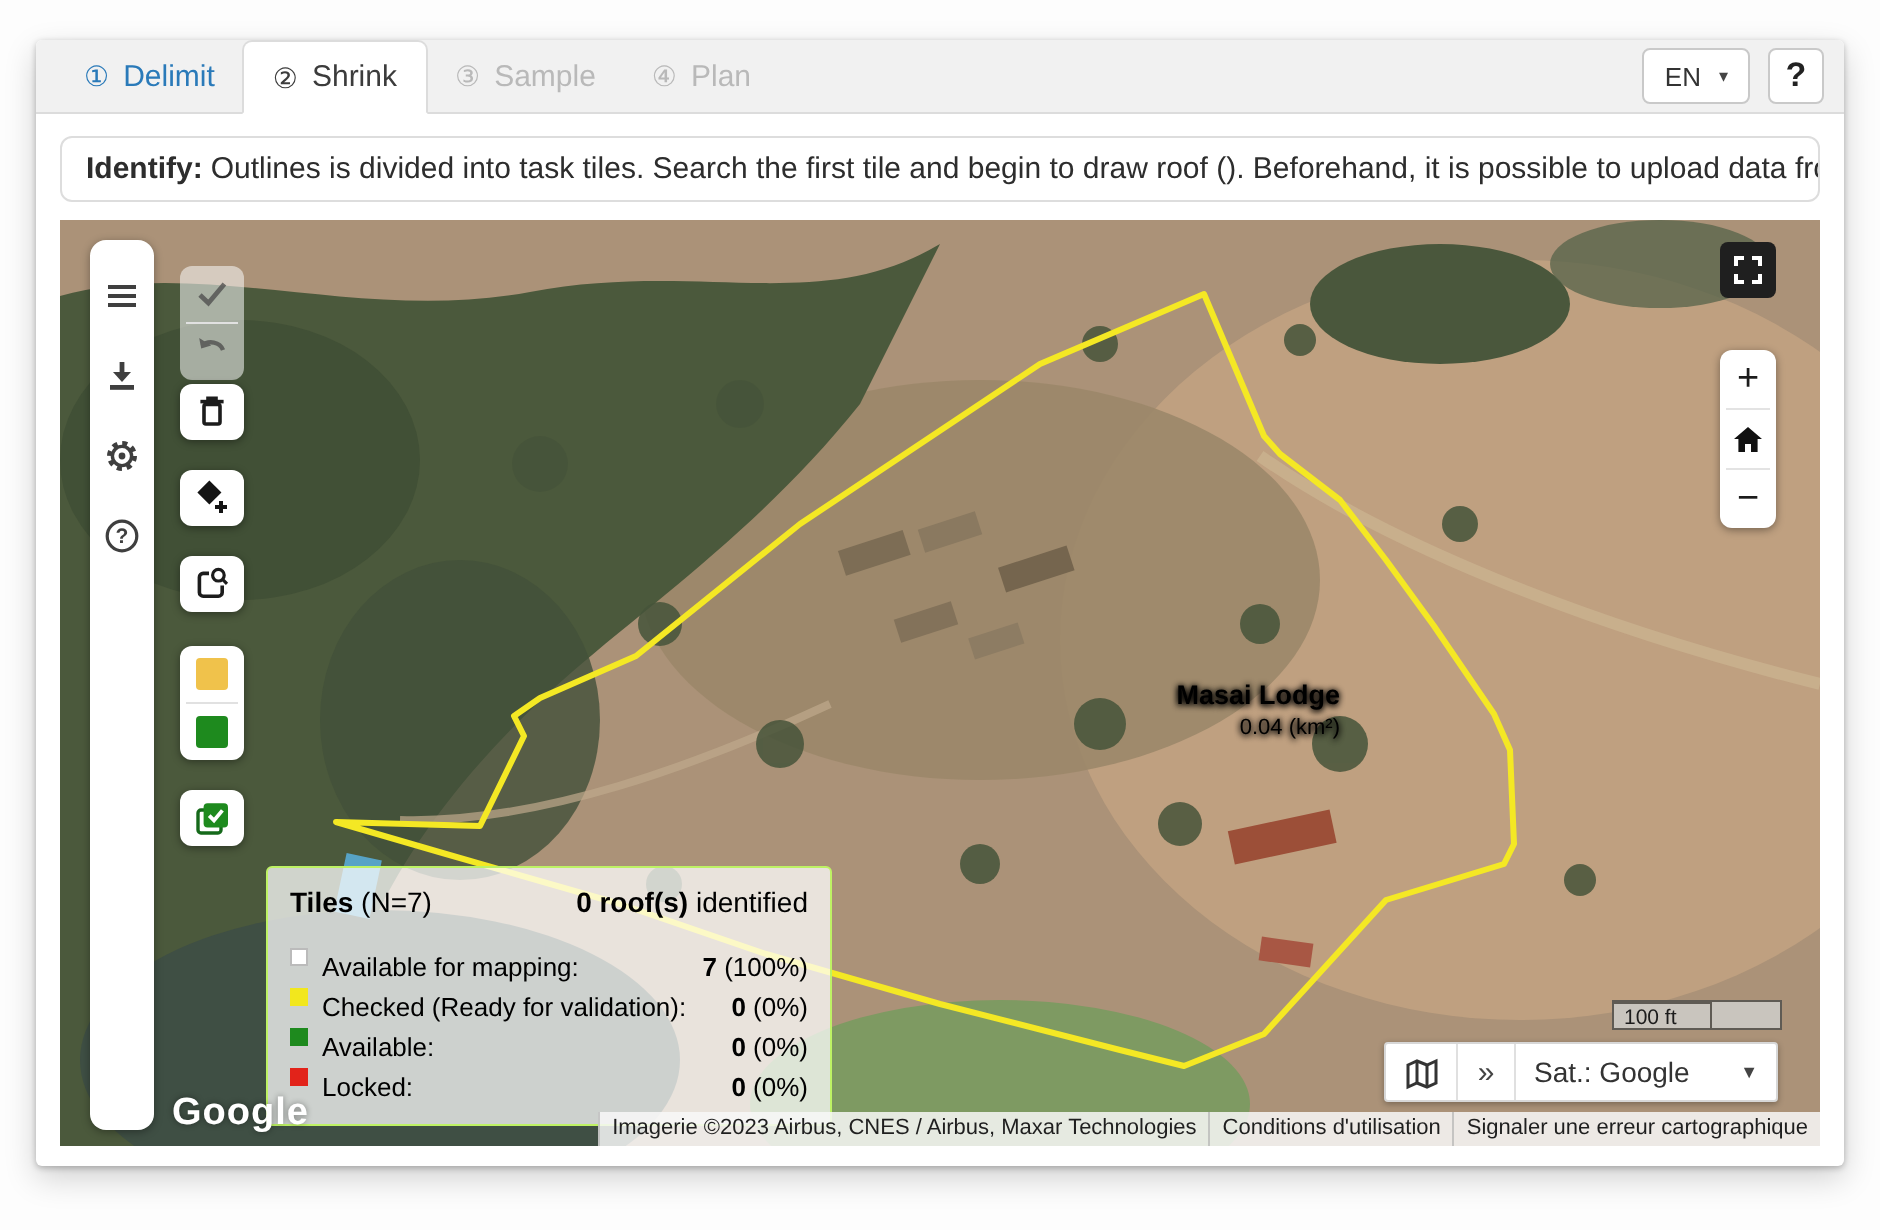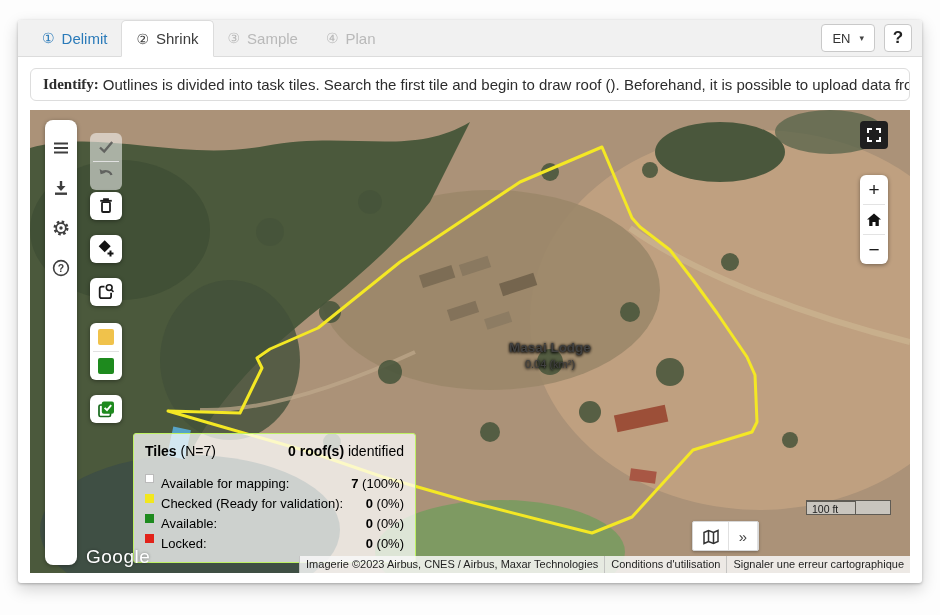--- a/index.html
+++ b/index.html
@@ -46,21 +46,21 @@
     display: flex; align-items: center; justify-content: center; cursor: pointer;
   }
   
   .instruction {
     margin: 11px 12px 9px 12px; height: 33px;
     background: #fff; border: 1px solid #ddd; border-radius: 6px;
     display: flex; align-items: center; padding: 0 12px;
     font-size: 15px; color: #2d2d2d;
     white-space: nowrap; overflow: hidden;
   }
-  .instruction b { margin-right: 4px; font-family: Liberation Serif, serif; }
+  .instruction b { margin-right: 4px; }
   
   .map {
     position: relative; margin: 0 12px; width: 880px; height: 463px;
     overflow: hidden; background: #ac9377; cursor: grab;
   }
   .map svg.terrain { position: absolute; left: 0; top: 0; }
   .overlay { position: absolute; z-index: 5; }
   
   .side-rail {
     left: 15px; top: 10px; width: 32px; height: 445px;
@@ -94,22 +94,22 @@
   .legend-rows { margin-top: 15px; font-size: 13px; }
   .legend-row { display: flex; align-items: flex-start; line-height: 20px; }
   .lsw { width: 9px; height: 9px; margin-right: 7px; flex: none; }
   .lsw0 { background: #fff; border: 1px solid #bbb; }
   .lsw1 { background: #f2e71d; }
   .lsw2 { background: #1e8a1e; }
   .lsw3 { background: #e2231a; }
   .legend-val { margin-left: auto; white-space: nowrap; }
   
   .place-label {
-    left: 400px; top: 230px; width: 240px; text-align: center; z-index: 4;
-    color: #404040; text-shadow: 0 0 3px #000, 0 1px 3px #000; pointer-events: none;
+    left: 400px; top: 230px; width: 240px; text-align: right; z-index: 4;
+    color: #000000; text-shadow: 0 0 3px #000, 0 1px 3px #000; pointer-events: none;
   }
   .place-title { font-size: 13.5px; font-weight: bold; }
   .place-area  { font-size: 11px; margin-top: 3px; }
   
   .fullscreen-btn {
     left: 830px; top: 11px; width: 28px; height: 28px;
     background: #1f1f1f; border-radius: 4px;
     display: flex; align-items: center; justify-content: center; cursor: pointer;
   }
   .zoom-group {
@@ -138,21 +138,21 @@
   }
   .lb-cell { display: flex; align-items: center; justify-content: center; cursor: pointer; }
   .lb-map { width: 35px; }
   .lb-expand { width: 28px; font-size: 15px; color: #444; }
   .lb-sep { width: 1px; background: #e0e0e0; }
   .lb-select { width: 130px; padding: 0 9px; justify-content: space-between; }
   .lb-caret { font-size: 9px; color: #444; margin-left: 8px; }
   
   .google-logo {
     left: 56px; top: 436px; z-index: 7; color: #fff; font-size: 19px;
-    letter-spacing: .5px; font-weight: 400;
+    letter-spacing: .5px; font-weight: 700;
     text-shadow: 0 0 3px rgba(0,0,0,.4); cursor: pointer;
   }
   .attribution {
     right: 0; bottom: 0; display: flex; z-index: 6;
     font-size: 11px; color: #1f1f1f;
   }
   .attr-seg {
     background: rgba(248,248,248,.85); padding: 2px 6px 3px 6px; white-space: nowrap;
     border-left: 1px solid rgba(180,180,180,.7);
   }
@@ -400,20 +400,24 @@
     <div class="overlay layer-bar">
       <div class="lb-cell lb-map">
         <svg width="19" height="19">
           <path d="M3 5.5l4.5-2 5 2 4.5-2v11l-4.5 2-5-2-4.5 2z" fill="none" stroke="#333" stroke-width="1.5"></path>
           <path d="M7.5 3.5v11M12.5 5.5v11" stroke="#333" stroke-width="1.5"></path>
         </svg>
       </div>
       <div class="lb-sep"></div>
       <div class="lb-cell lb-expand">»</div>
       <div class="lb-sep"></div>
+      <div class="lb-cell lb-select">
+        <span>Sat.: Google</span>
+        <span class="lb-caret">▼</span>
+      </div>
     </div>
 
     <div class="overlay google-logo">Google</div>
     <div class="overlay attribution">
       <span class="attr-seg">Imagerie ©2023 Airbus, CNES / Airbus, Maxar Technologies</span>
       <span class="attr-seg attr-link">Conditions d'utilisation</span>
       <span class="attr-seg attr-link">Signaler une erreur cartographique</span>
     </div>
 
   </div>

